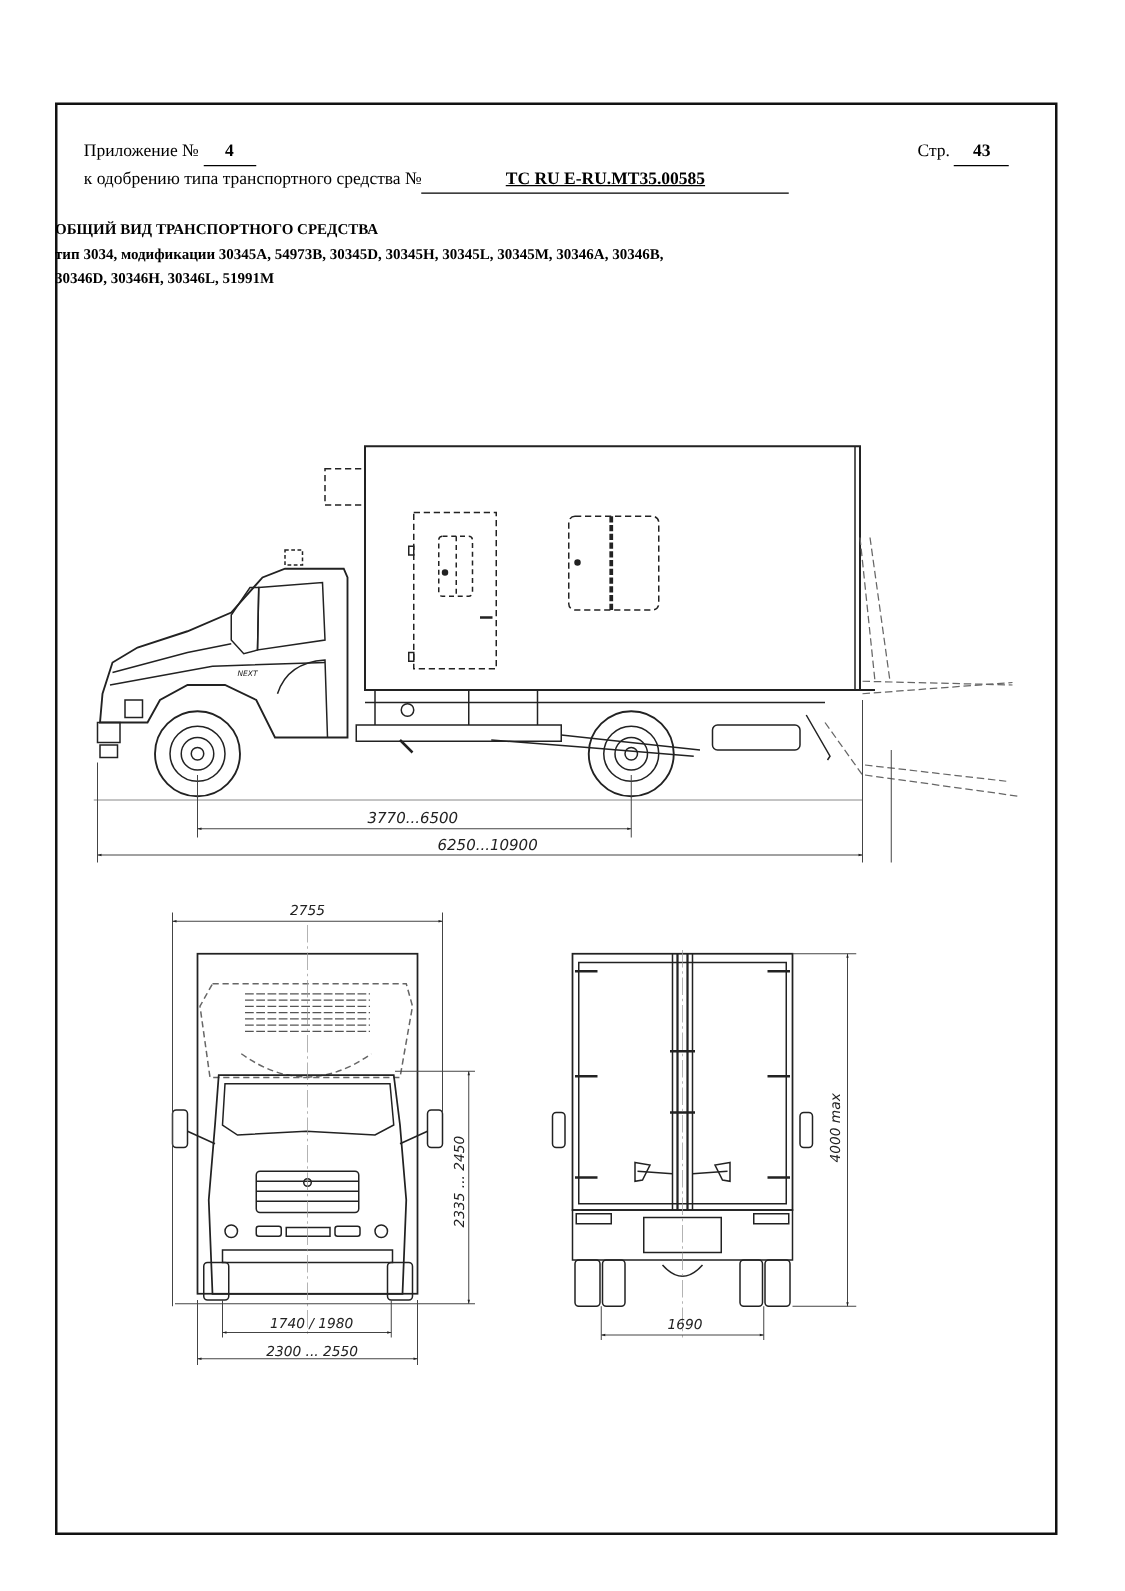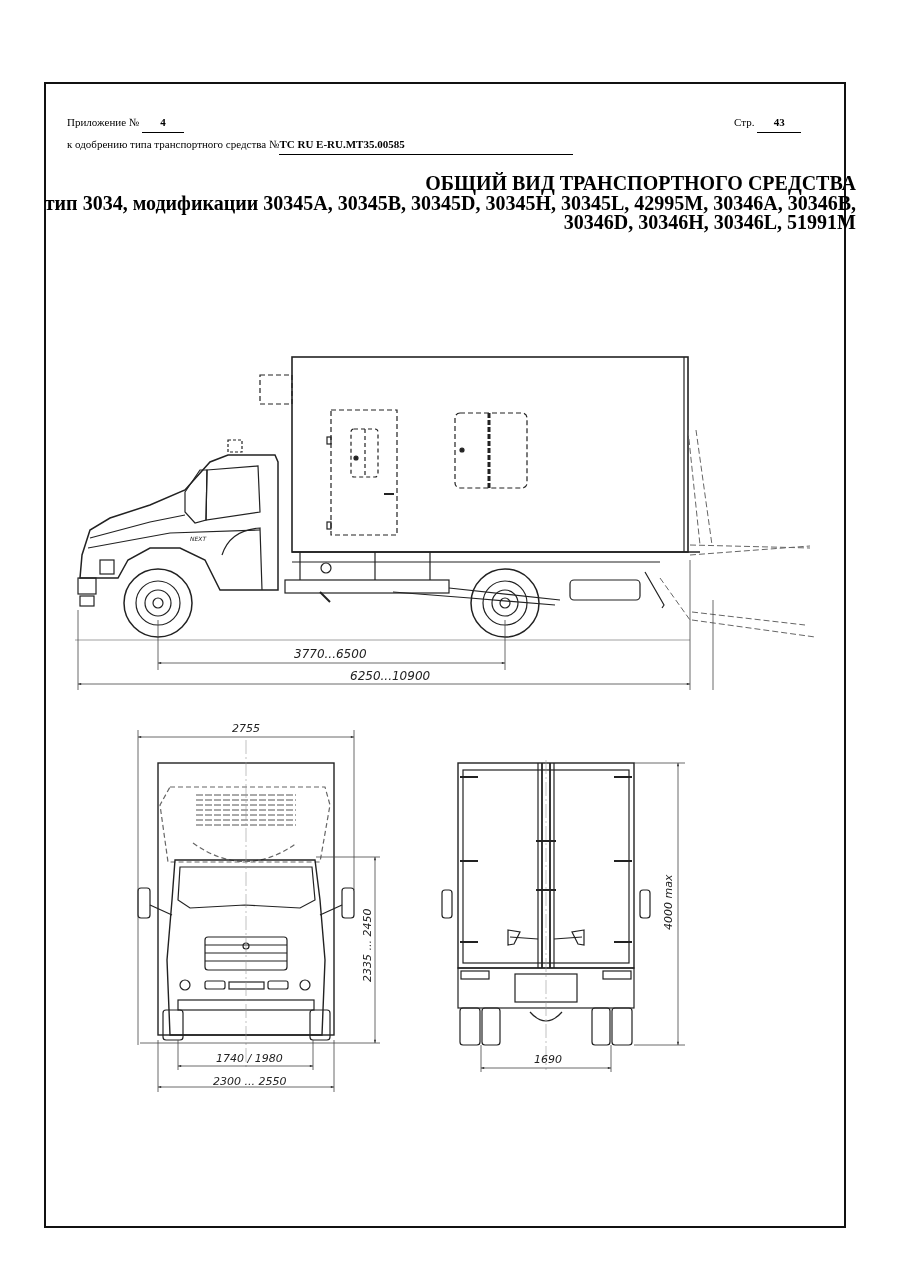--- a/index.html
+++ b/index.html
@@ -1,42 +1,42 @@
 <!DOCTYPE html>
 <html><head>
 <meta charset="utf-8">
 <style>
   html, body { margin: 0; padding: 0; background: #ffffff; }
   body { width: 900px; height: 1273px; position: relative; overflow: hidden; font-family: "Liberation Serif", serif; color: #000; }
   .frame { position: absolute; left: 44px; top: 82px; width: 802px; height: 1146px; border: 2px solid #111; box-sizing: border-box; }
-  .hdr { position: absolute; font-size: 11px; line-height: 20px; white-space: nowrap; }
+  .hdr { position: absolute; font-size: 14px; line-height: 20px; white-space: nowrap; }
   .ul { display: inline-block; border-bottom: 1.5px solid #000; font-weight: bold; text-align: center; }
-  .title { position: absolute; left: 44px; width: 812px; text-align: right; font-weight: bold; font-size: 20px; line-height: 19px; }
+  .title { position: absolute; left: 44px; width: 812px; text-align: left; font-weight: bold; font-size: 12px; line-height: 19px; }
   svg text { font-family: "DejaVu Sans", sans-serif; font-style: italic; }
   .drawing { position: absolute; left: 0; top: 0; }
 </style>
 </head>
 <body>
 
 <div class="frame"></div>
 
 <div class="hdr" style="left:67px; top:112px;">
   <span>Приложение №</span>
   <span class="ul" style="width:42px;">4</span>
 </div>
 <div class="hdr" style="left:734px; top:112px;">
   <span>Стр.</span>
   <span class="ul" style="width:44px;">43</span>
 </div>
 <div class="hdr" style="left:67px; top:134px;">
-  <span>к одобрению типа транспортного средства №</span><span class="ul" style="width:294px; text-align:left;">ТС RU E-RU.МТ35.00585</span>
+  <span>к одобрению типа транспортного средства №</span><span class="ul" style="width:294px; text-align:center;text-decoration:underline;">ТС RU E-RU.МТ35.00585</span>
 </div>
 
 <div class="title" style="top:174px;">ОБЩИЙ ВИД ТРАНСПОРТНОГО СРЕДСТВА</div>
-<div class="title" style="top:194px;">тип 3034, модификации 30345A, 30345B, 30345D, 30345H, 30345L, 42995M, 30346A, 30346B,</div>
+<div class="title" style="top:194px;">тип 3034, модификации 30345A, 54973B, 30345D, 30345H, 30345L, 30345M, 30346A, 30346B,</div>
 <div class="title" style="top:213px;">30346D, 30346H, 30346L, 51991M</div>
 
 <svg class="drawing" width="900" height="1273" viewBox="0 0 900 1273">
   <defs>
     <marker id="arr" viewBox="0 0 10 10" refX="10" refY="5" markerWidth="8" markerHeight="4" orient="auto-start-reverse">
       <path d="M0,2 L10,5 L0,8 z" fill="#222"></path>
     </marker>
   </defs>
 
   <g stroke="#222" fill="none" stroke-width="1.2">

